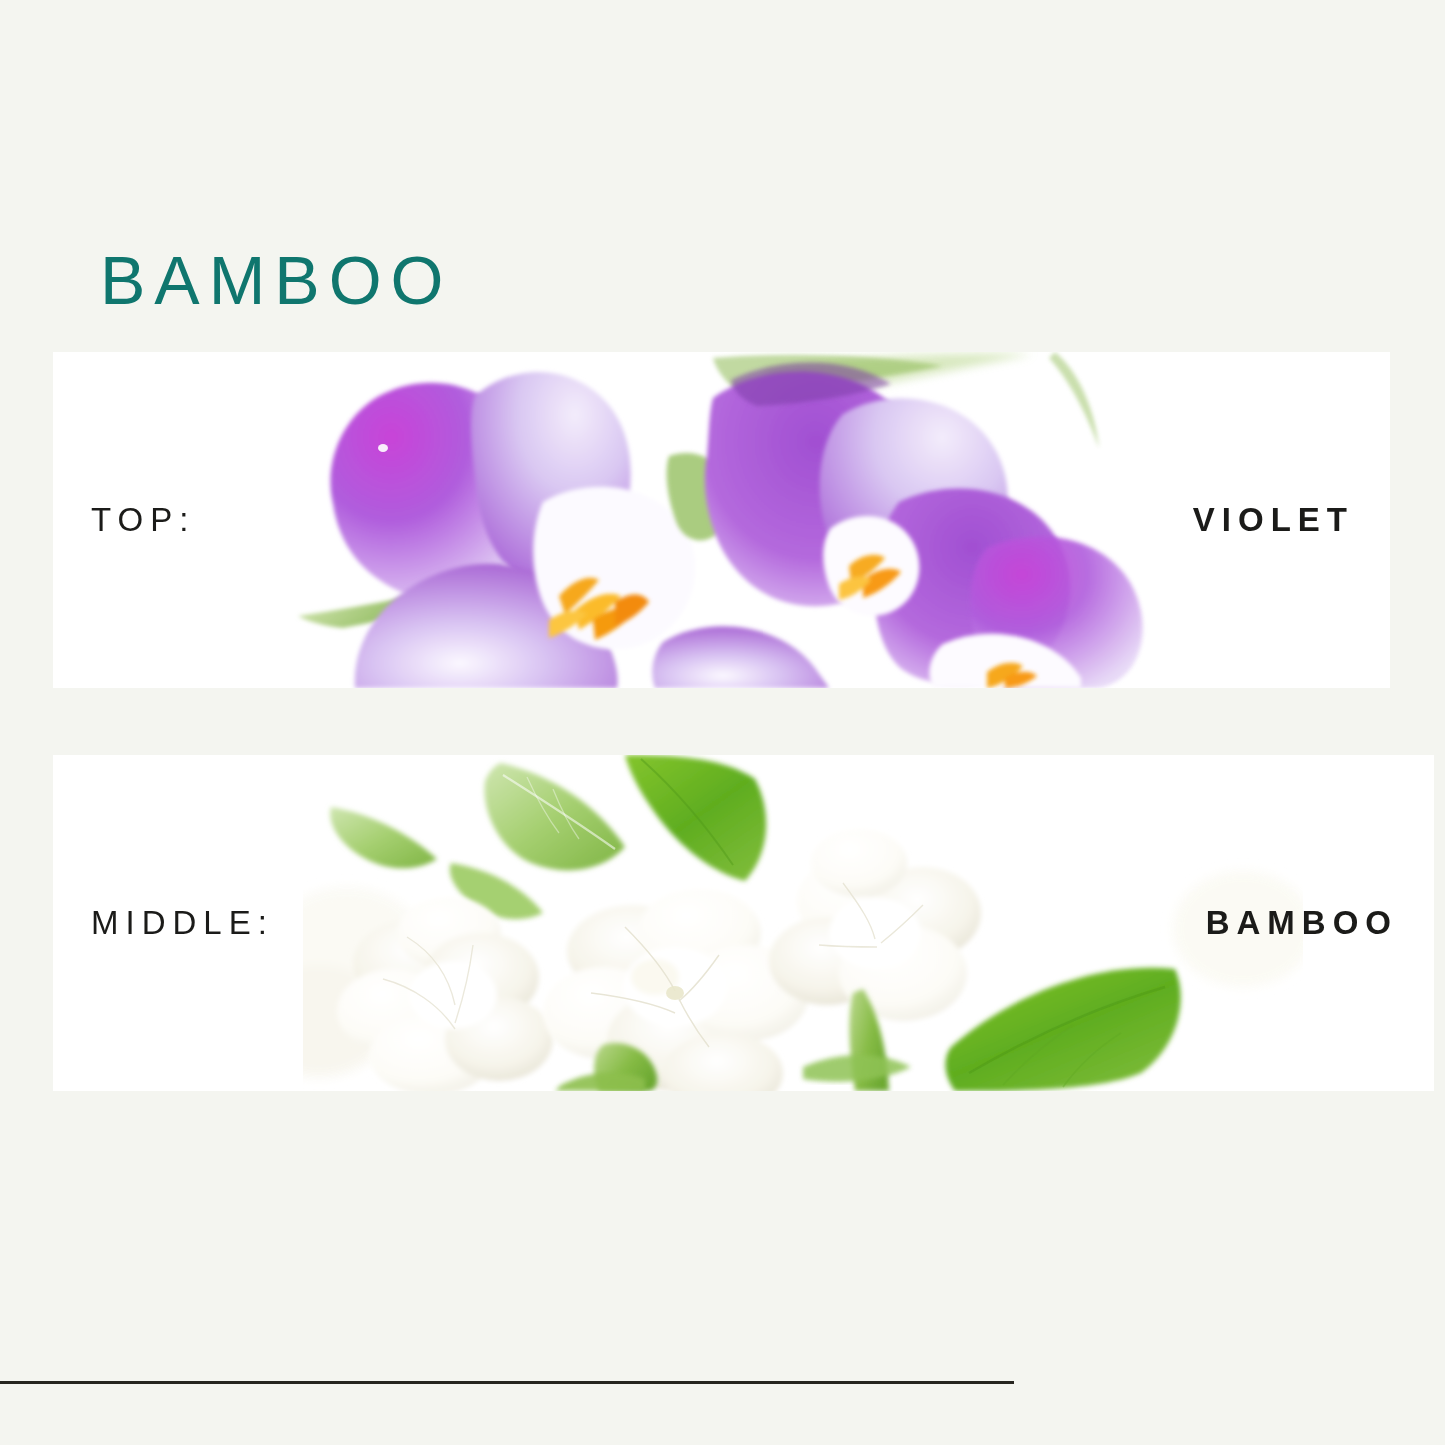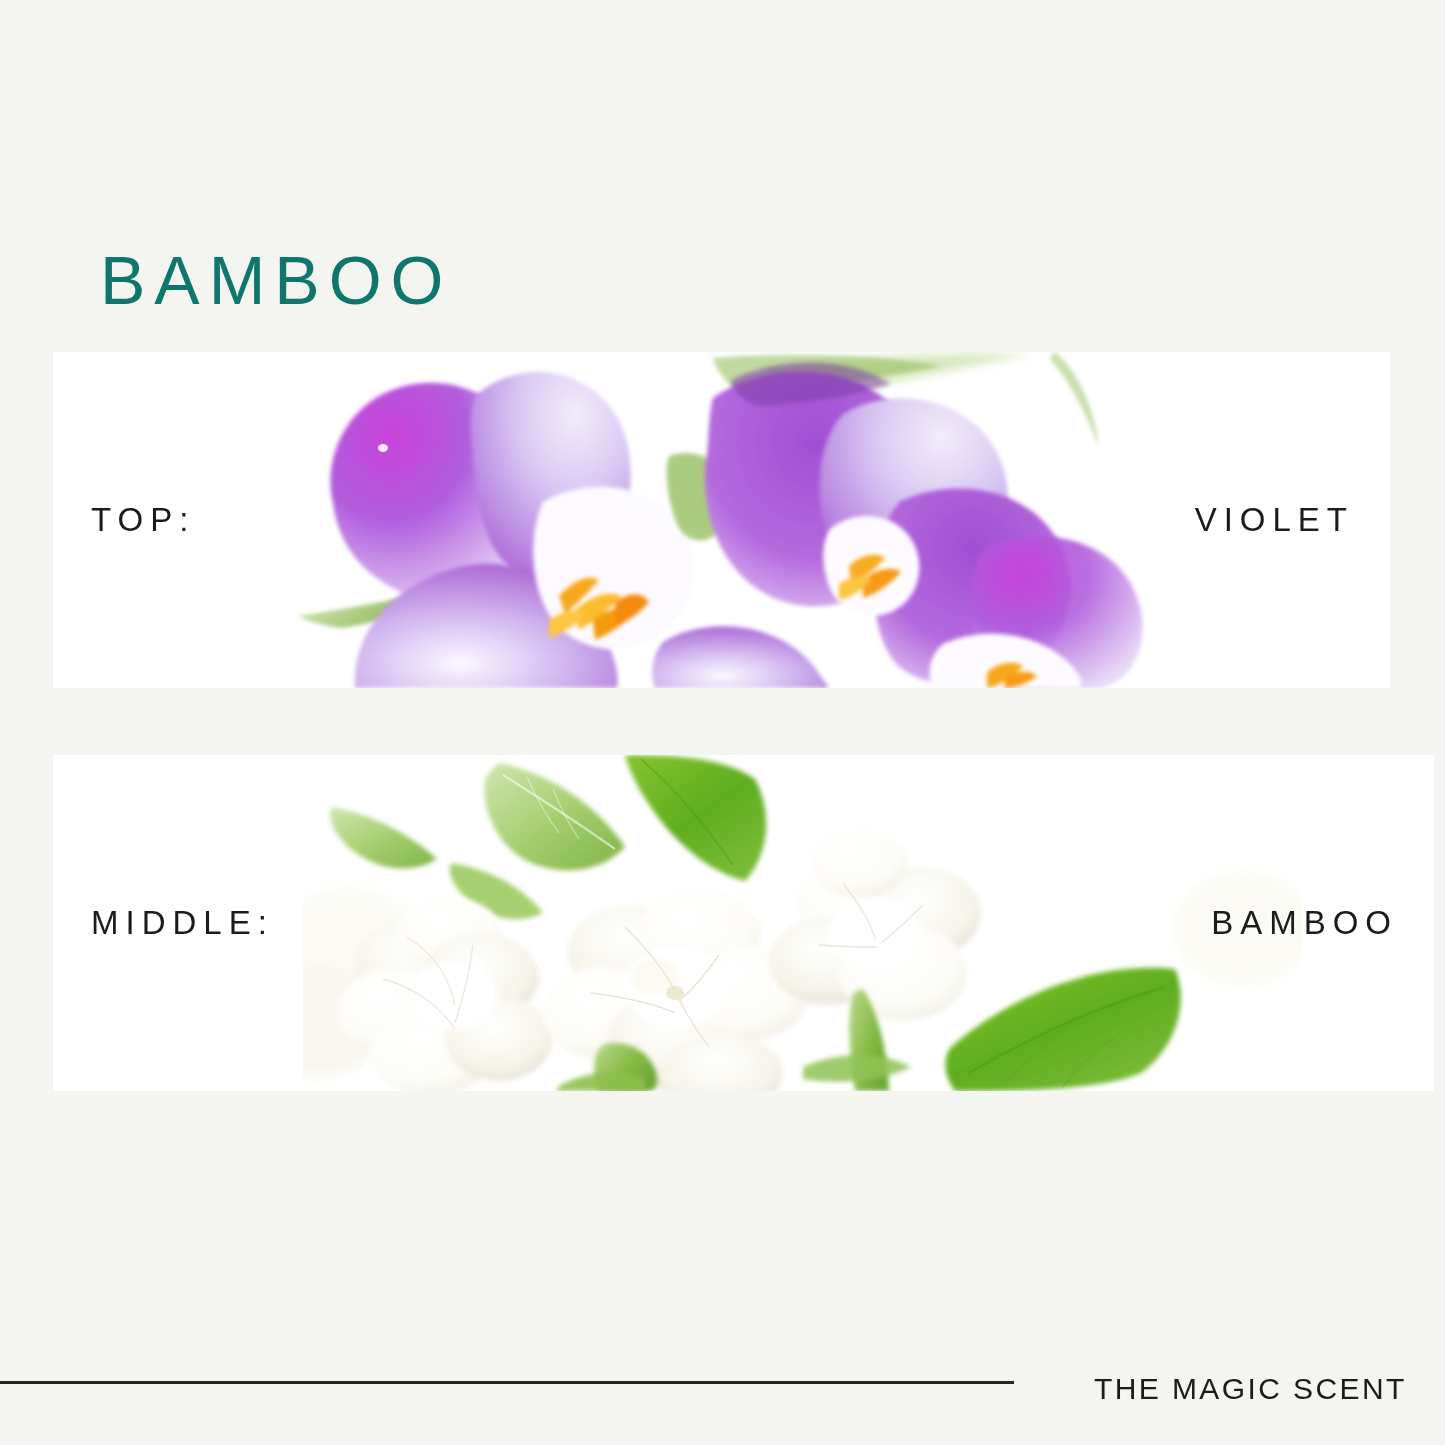--- a/index.html
+++ b/index.html
@@ -57,21 +57,21 @@
     color: #1b1b19;
     white-space: nowrap;
     z-index: 6;
   }
   .note-value {
     position: absolute;
     right: 36px;
     top: 50%;
     transform: translateY(-50%);
     font-size: 33px;
-    font-weight: 400;
+    font-weight: 700;
     letter-spacing: 7px;
     color: #1b1b19;
     white-space: nowrap;
     z-index: 6;
   }
 
   
   .photo {
     position: absolute;
     top: 0;
@@ -339,15 +339,14 @@
           <ellipse cx="940" cy="174" rx="70" ry="58" fill="#fbfaf3"></ellipse>
         </g>
       </svg>
     </div>
 
     <div class="note-label">MIDDLE:</div>
     <div class="note-value">BAMBOO</div>
   </div>
 
   <div class="footer-rule"></div>
-  <div class="footer-brand">THE MAGIC SCENT</div>
 
 </div>
 
 </body></html>

